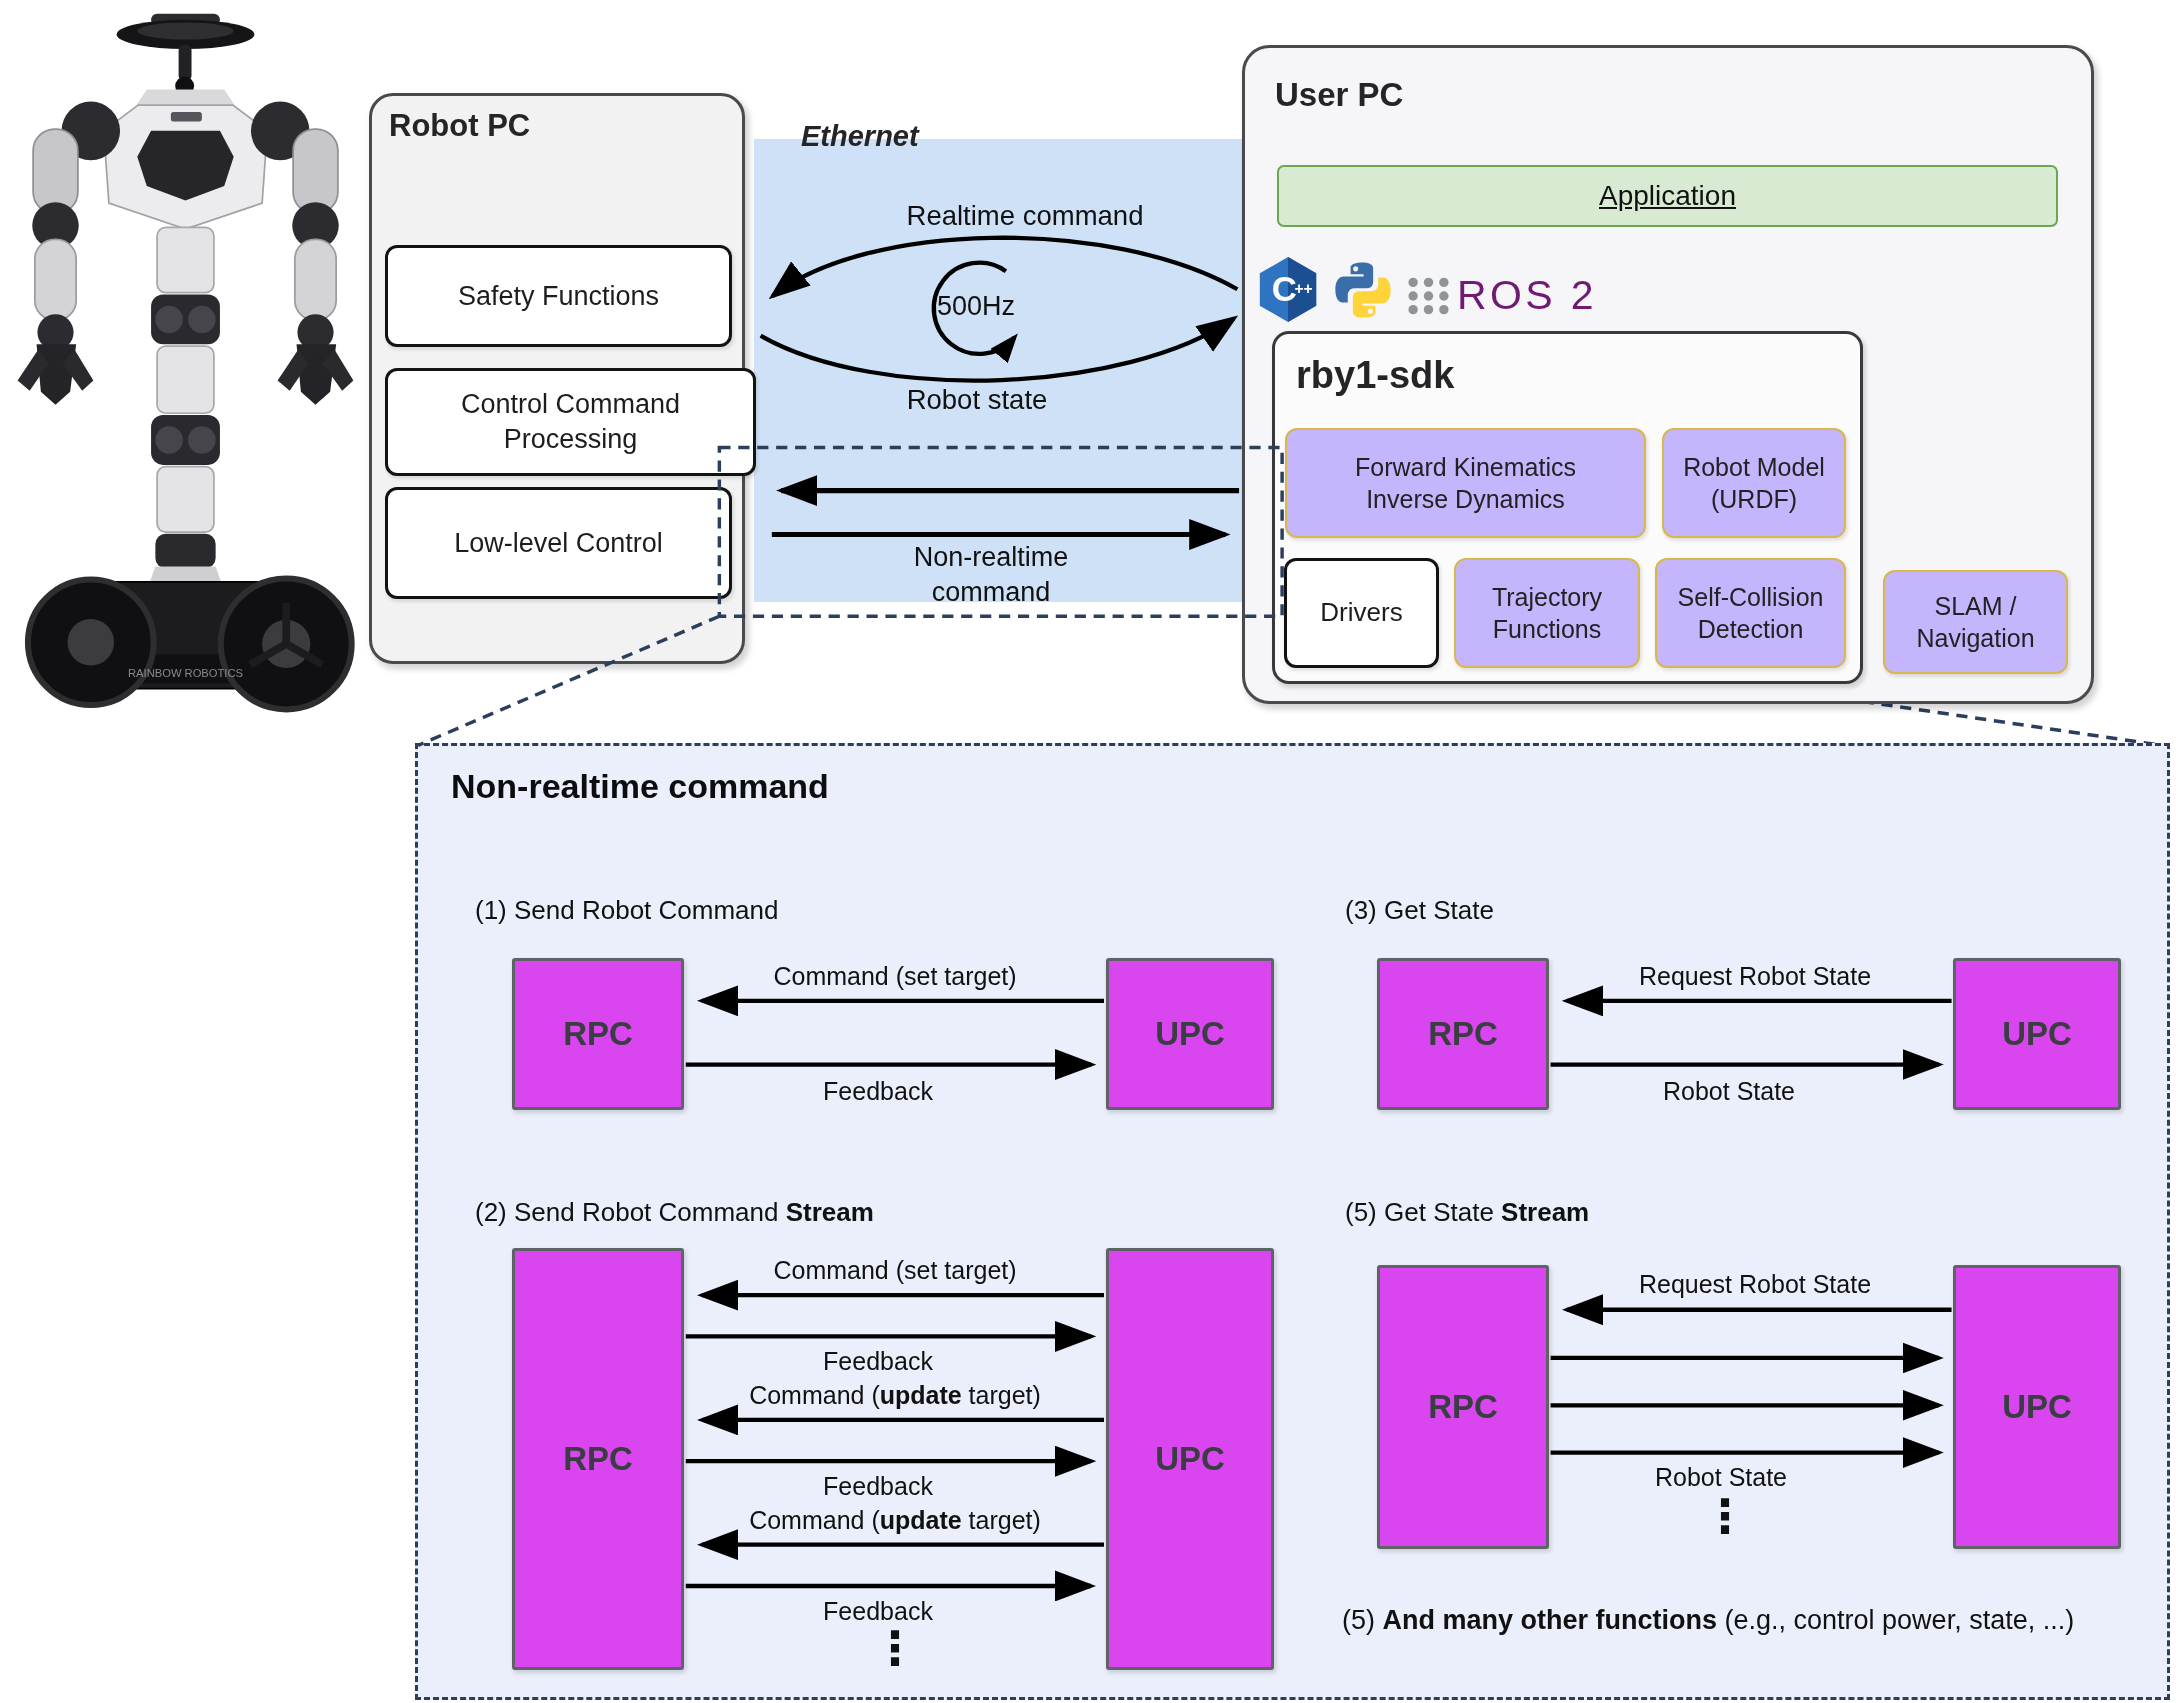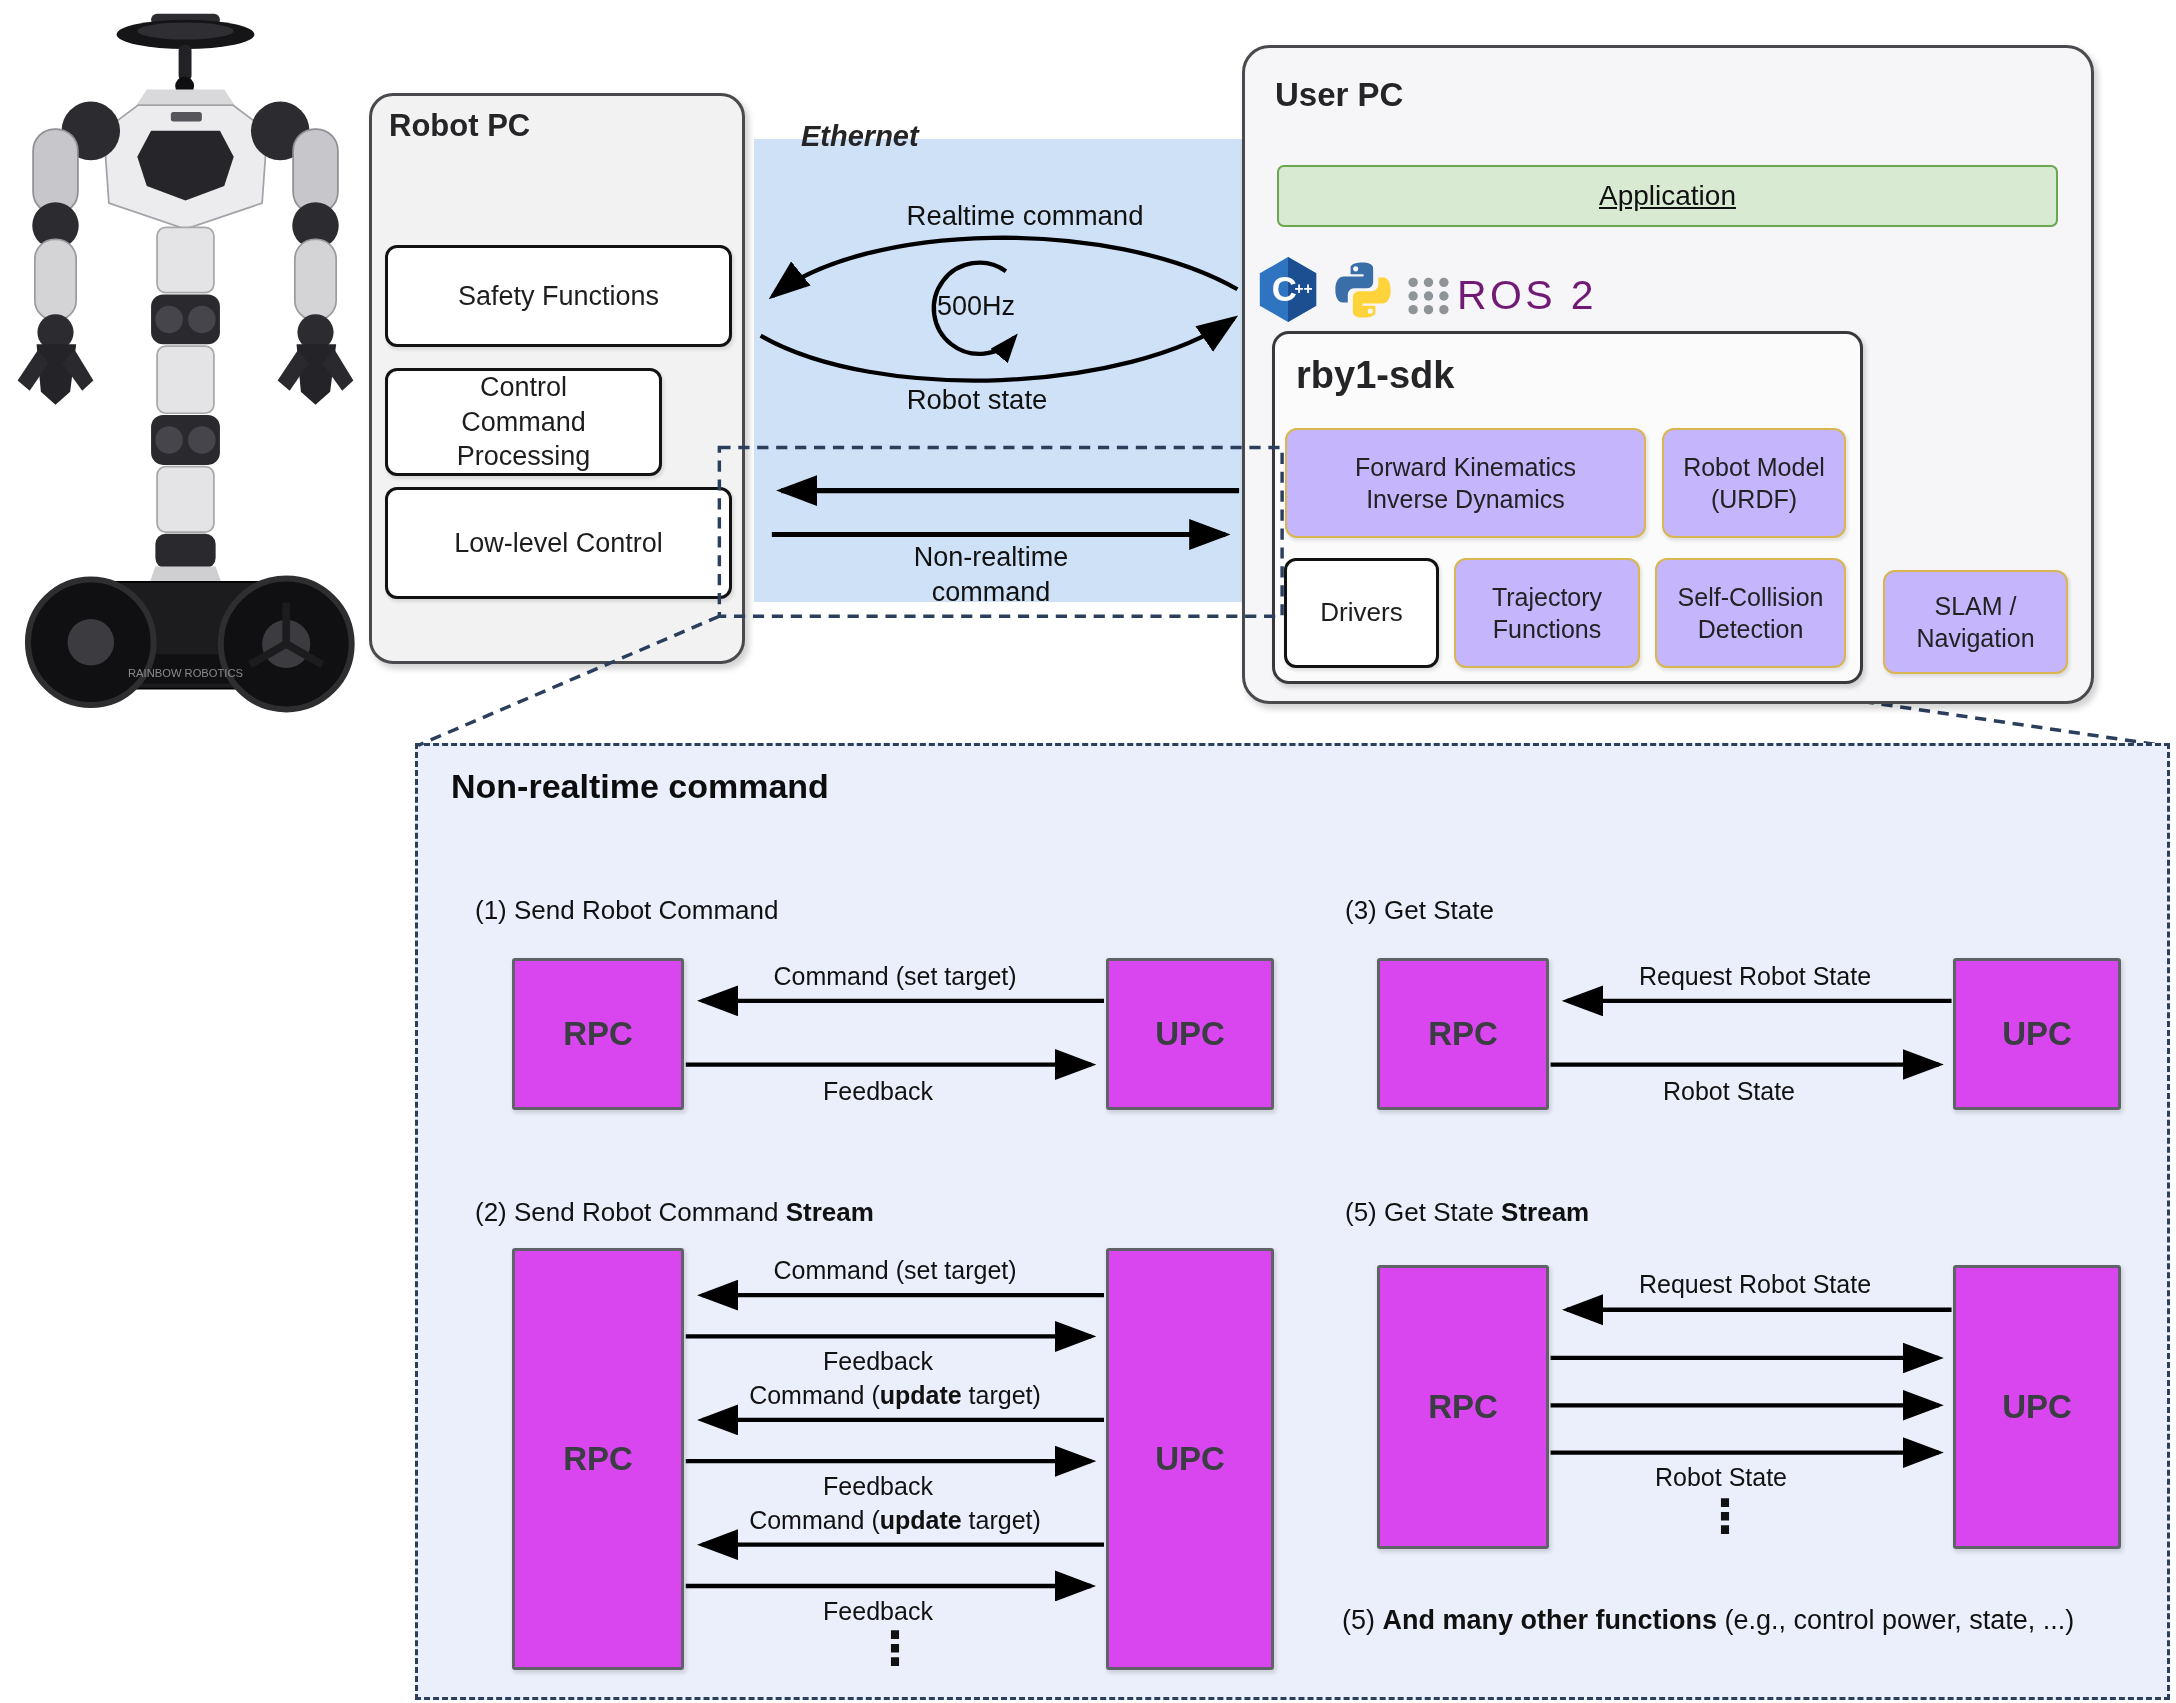--- a/index.html
+++ b/index.html
@@ -98,21 +98,21 @@
       <path d="M322,748 L322,700 M322,748 L280,772 M322,748 L364,772" stroke="#1c1c1f" stroke-width="9"></path>
       <text x="205" y="786" text-anchor="middle" font-size="13" fill="#8a8a8e">RAINBOW ROBOTICS</text>
     </g>
   </svg>
 
   <div class="panel" style="left:369px;top:93px;width:376px;height:571px;background:#f2f2f3;"></div>
   <div class="ptitle" style="left:389px;top:108px;font-size:31px;">Robot PC</div>
   <div class="wbox" style="left:385px;top:245px;width:347px;height:102px;">
     <span>Safety Functions</span>
   </div>
-  <div class="wbox" style="left:385px;top:368px;width:277px;height:108px;padding:0 52px;">
+  <div class="wbox" style="left:385px;top:368px;width:371px;height:108px;padding:0 52px;">
     <span>Control Command Processing</span>
   </div>
   <div class="wbox" style="left:385px;top:487px;width:347px;height:112px;">
     <span>Low-level Control</span>
   </div>
 
   <div class="ptitle" style="left:801px;top:120px;font-size:29px;font-style:italic;">Ethernet</div>
   <div class="lblc" style="left:989px;top:200px;font-size:27.5px;margin-left:36px;">Realtime command</div>
   <div class="lblc" style="left:976px;top:291px;font-size:27px;">500Hz</div>
   <div class="lblc" style="left:977px;top:384px;font-size:27.5px;">Robot state</div>

